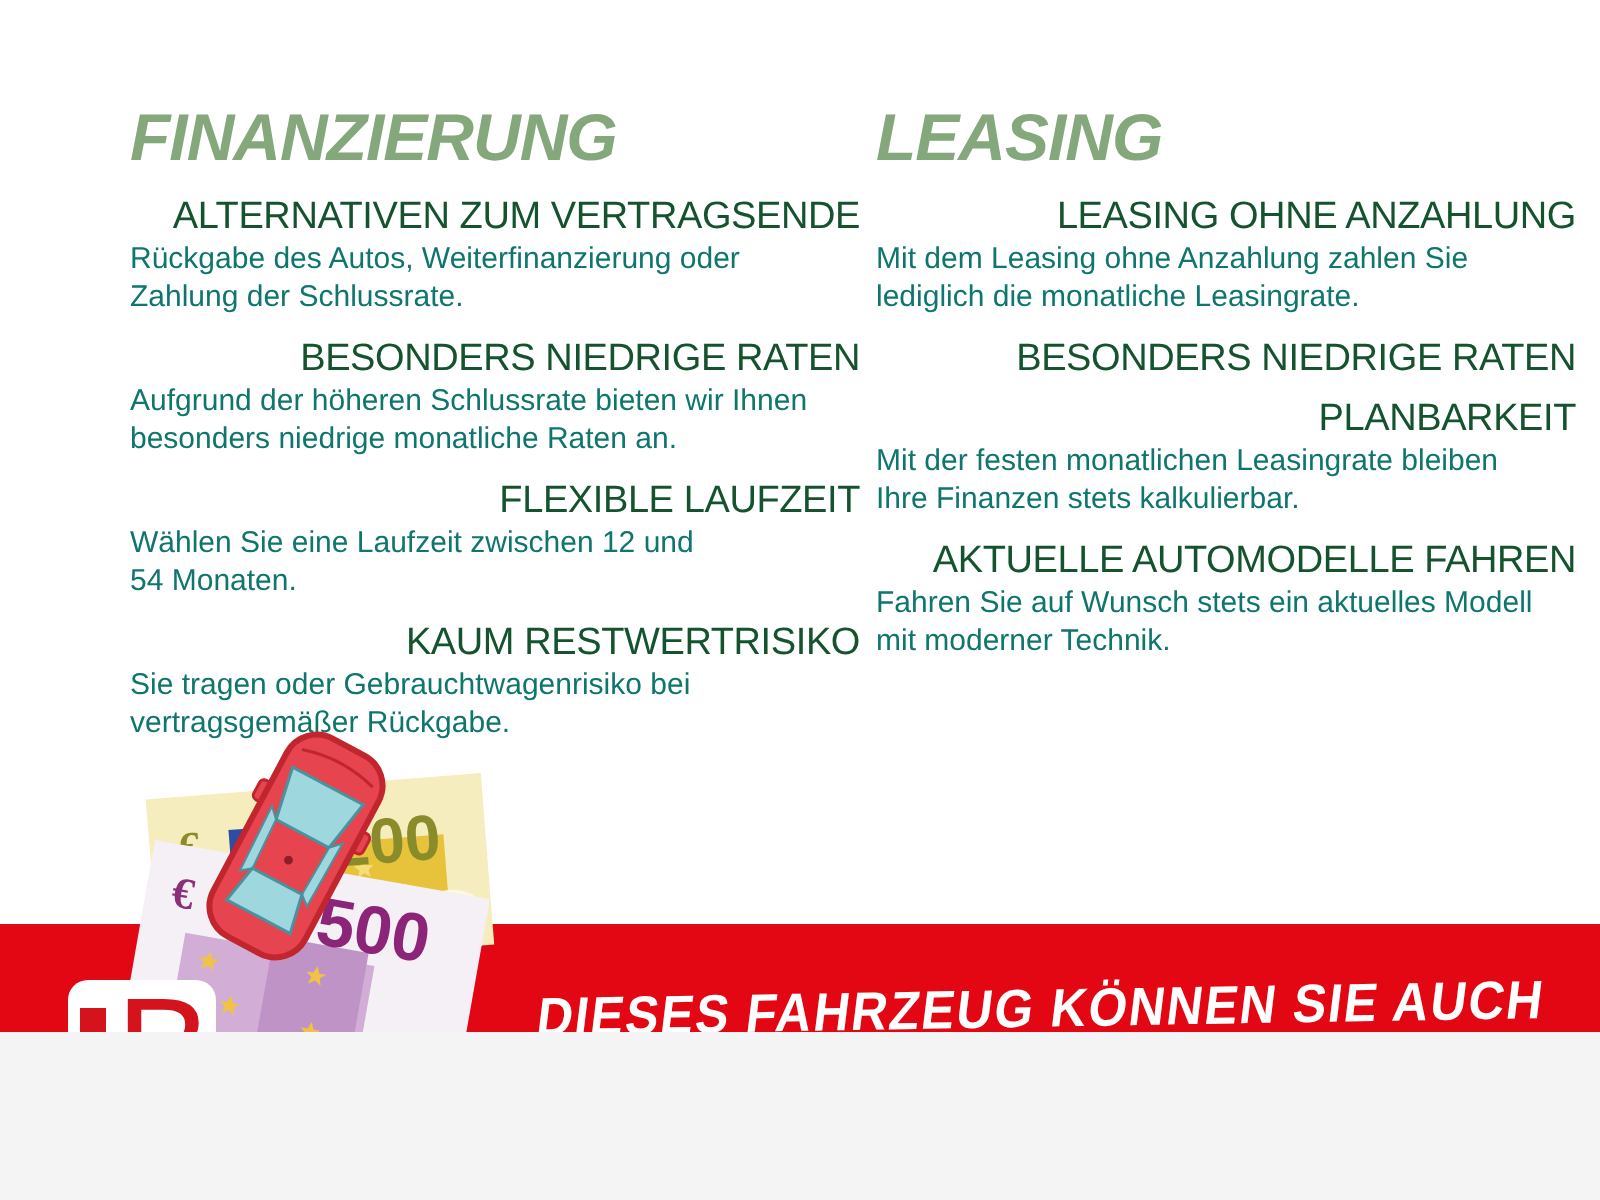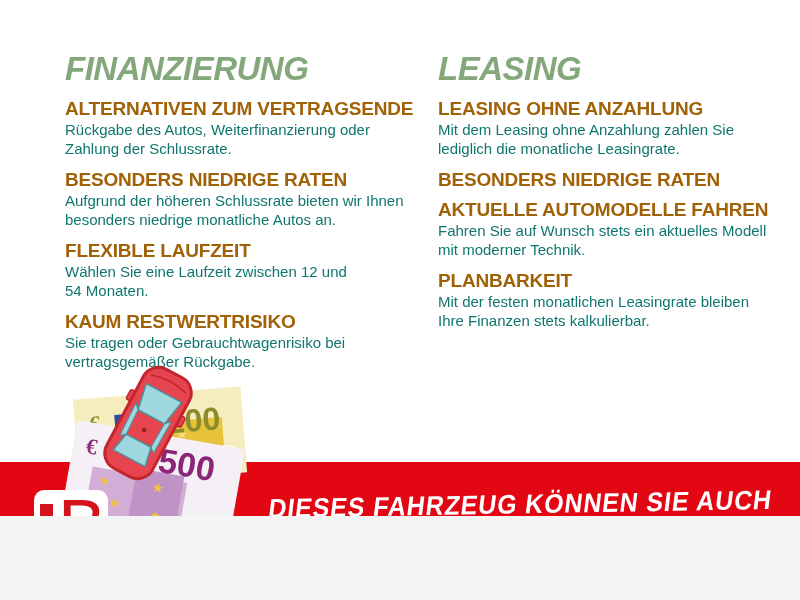--- a/index.html
+++ b/index.html
@@ -16,21 +16,21 @@
   .col-title{
     margin:0 0 16px 0;
     font-size:33px; line-height:33px;
     font-weight:800; font-style:italic;
     color:#84a87c; letter-spacing:-0.5px;
   }
   .section{margin:0 0 14px 0;}
   .section h2{
     margin:0 0 3px 0;
     font-size:19px; line-height:16px;
-    font-weight:700; color:#a16207; letter-spacing:-0.2px;
+    font-weight:400; color:#14532d; letter-spacing:-0.2px;text-align:right;
   }
   .section p{
     margin:0;
     font-size:15px; line-height:19px;
     color:#0f766e; white-space:pre-line;
   }
   
   .banner{
     position:absolute; left:0; top:462px; width:800px; height:138px;
     background:#e30613;
@@ -81,21 +81,21 @@
     <h1 class="col-title">FINANZIERUNG</h1>
 
     <div class="section">
       <h2>ALTERNATIVEN ZUM VERTRAGSENDE</h2>
       <p>Rückgabe des Autos, Weiterfinanzierung oder
 Zahlung der Schlussrate.</p>
     </div>
     <div class="section">
       <h2>BESONDERS NIEDRIGE RATEN</h2>
       <p>Aufgrund der höheren Schlussrate bieten wir Ihnen
-besonders niedrige monatliche Autos an.</p>
+besonders niedrige monatliche Raten an.</p>
     </div>
     <div class="section">
       <h2>FLEXIBLE LAUFZEIT</h2>
       <p>Wählen Sie eine Laufzeit zwischen 12 und
 54 Monaten.</p>
     </div>
     <div class="section">
       <h2>KAUM RESTWERTRISIKO</h2>
       <p>Sie tragen oder Gebrauchtwagenrisiko bei
 vertragsgemäßer Rückgabe.</p>
@@ -107,28 +107,28 @@
 
     <div class="section">
       <h2>LEASING OHNE ANZAHLUNG</h2>
       <p>Mit dem Leasing ohne Anzahlung zahlen Sie
 lediglich die monatliche Leasingrate.</p>
     </div>
     <div class="section">
       <h2>BESONDERS NIEDRIGE RATEN</h2>
     </div>
     <div class="section">
+      <h2>PLANBARKEIT</h2>
+      <p>Mit der festen monatlichen Leasingrate bleiben
+Ihre Finanzen stets kalkulierbar.</p>
+    </div>
+    <div class="section">
       <h2>AKTUELLE AUTOMODELLE FAHREN</h2>
       <p>Fahren Sie auf Wunsch stets ein aktuelles Modell
 mit moderner Technik.</p>
-    </div>
-    <div class="section">
-      <h2>PLANBARKEIT</h2>
-      <p>Mit der festen monatlichen Leasingrate bleiben
-Ihre Finanzen stets kalkulierbar.</p>
     </div>
   </div>
 
   <div class="banner"></div>
   <div class="banner-text">
     <div class="tagline">DIESES FAHRZEUG KÖNNEN SIE AUCH</div><br>
     <div class="headline">FINANZIEREN ODER LEASEN</div>
   </div>
 
   <svg class="illustration" viewBox="0 0 260 220" width="260" height="220">

